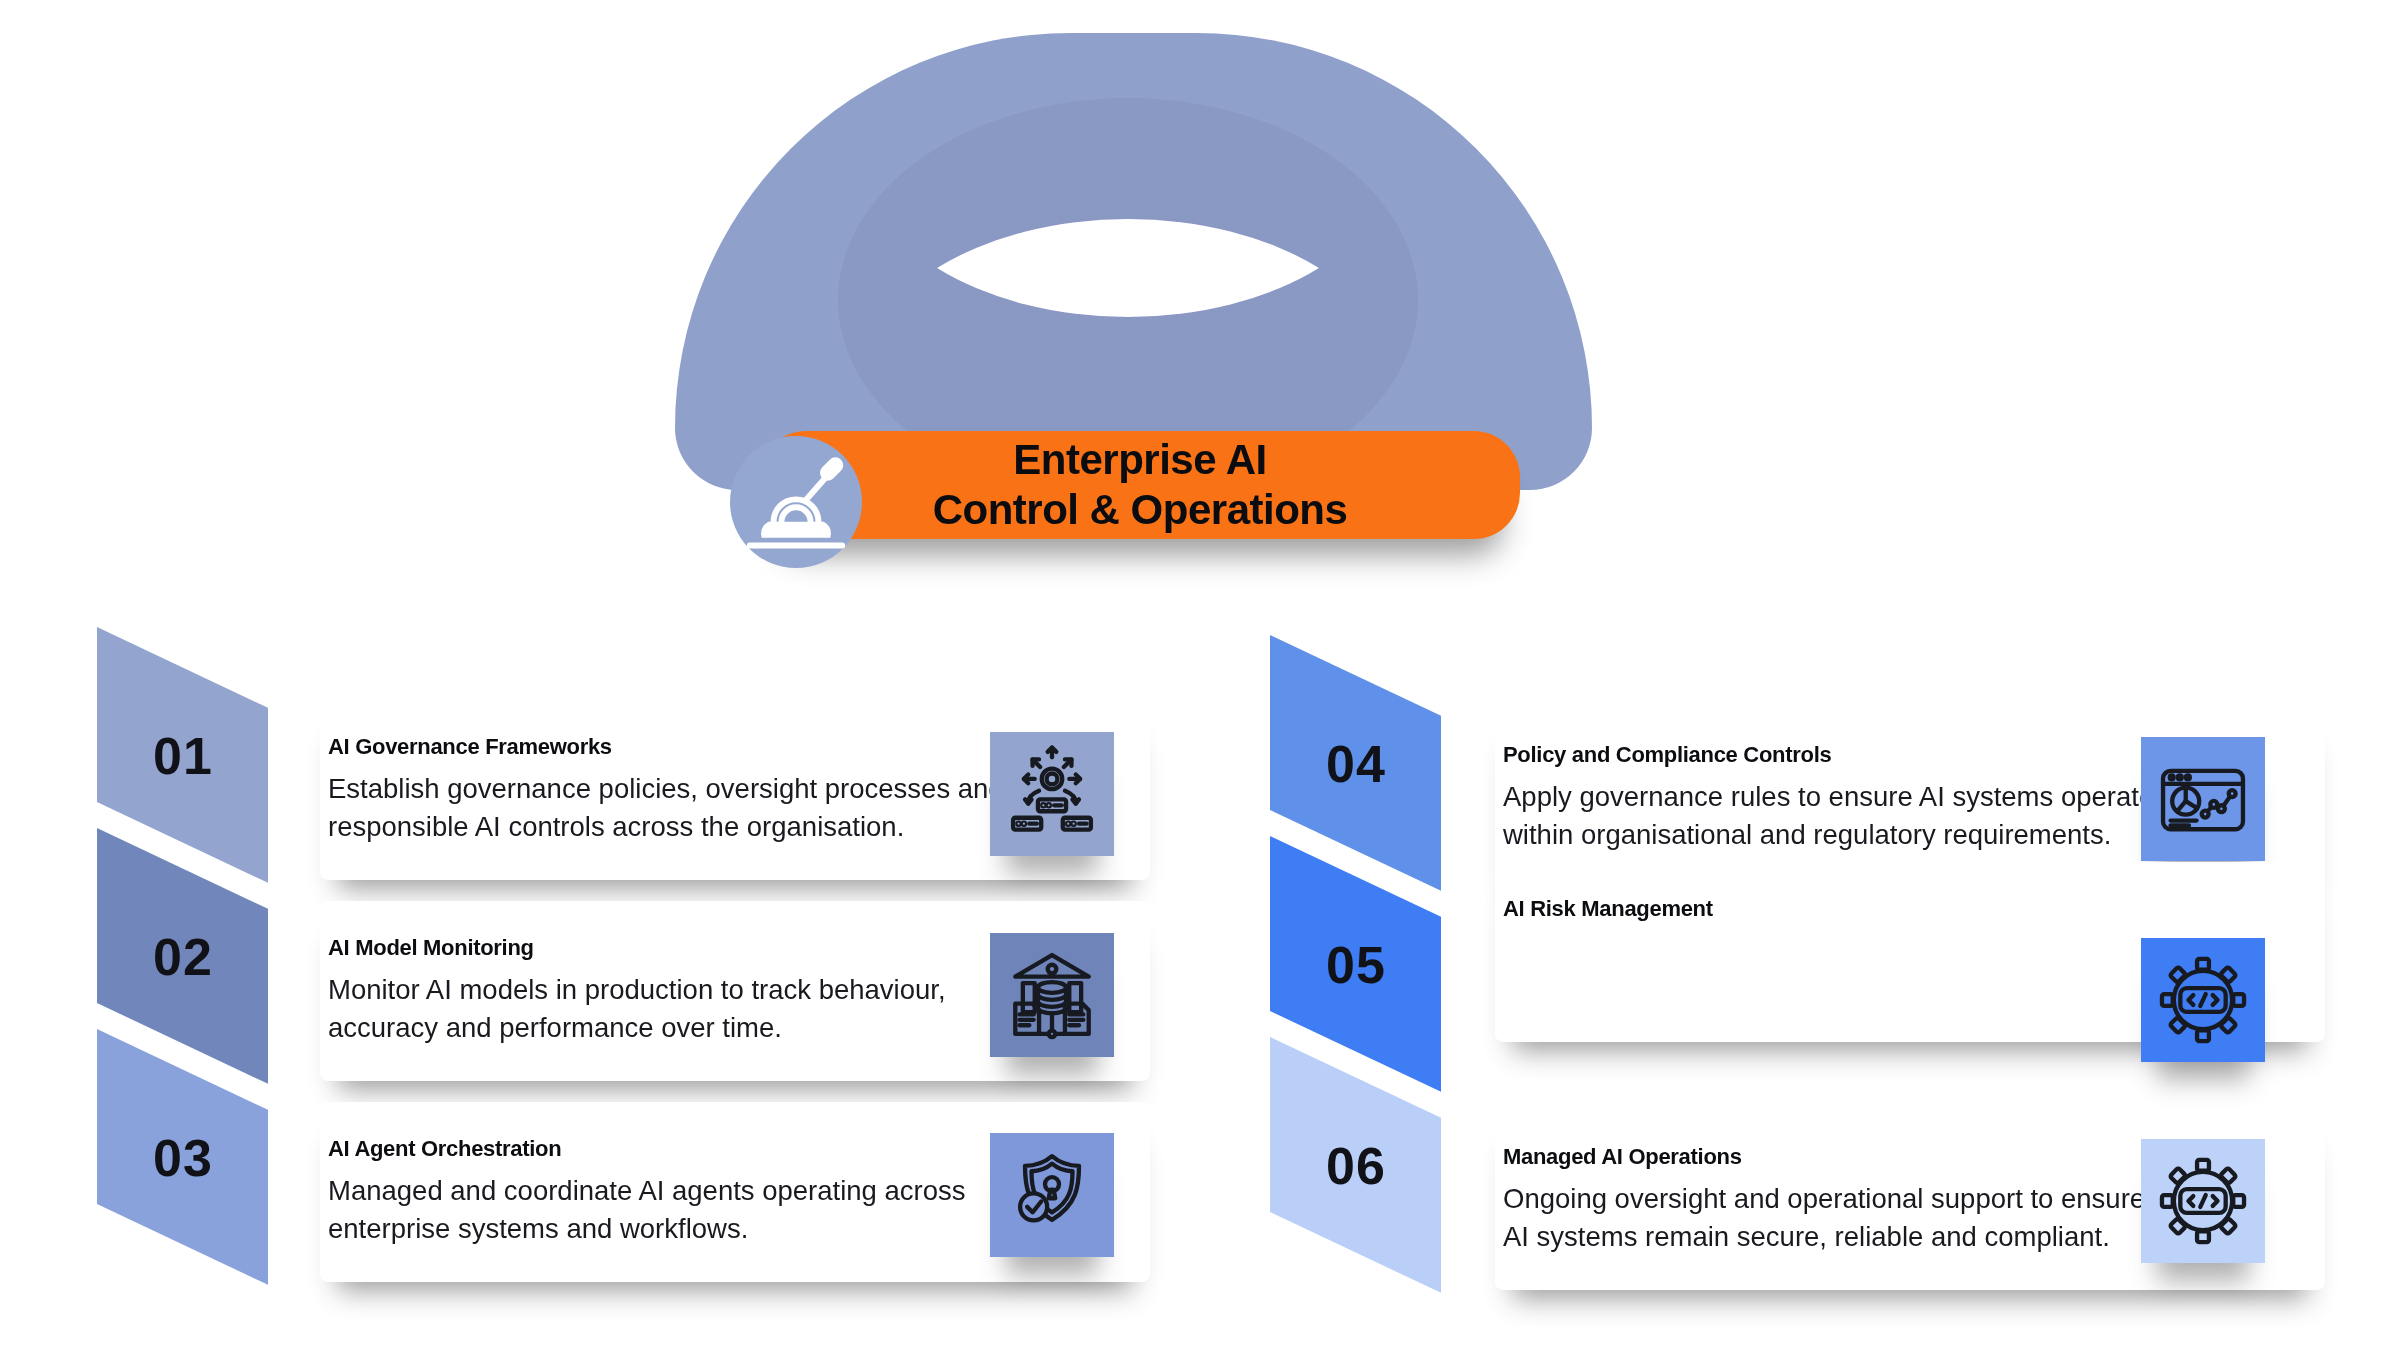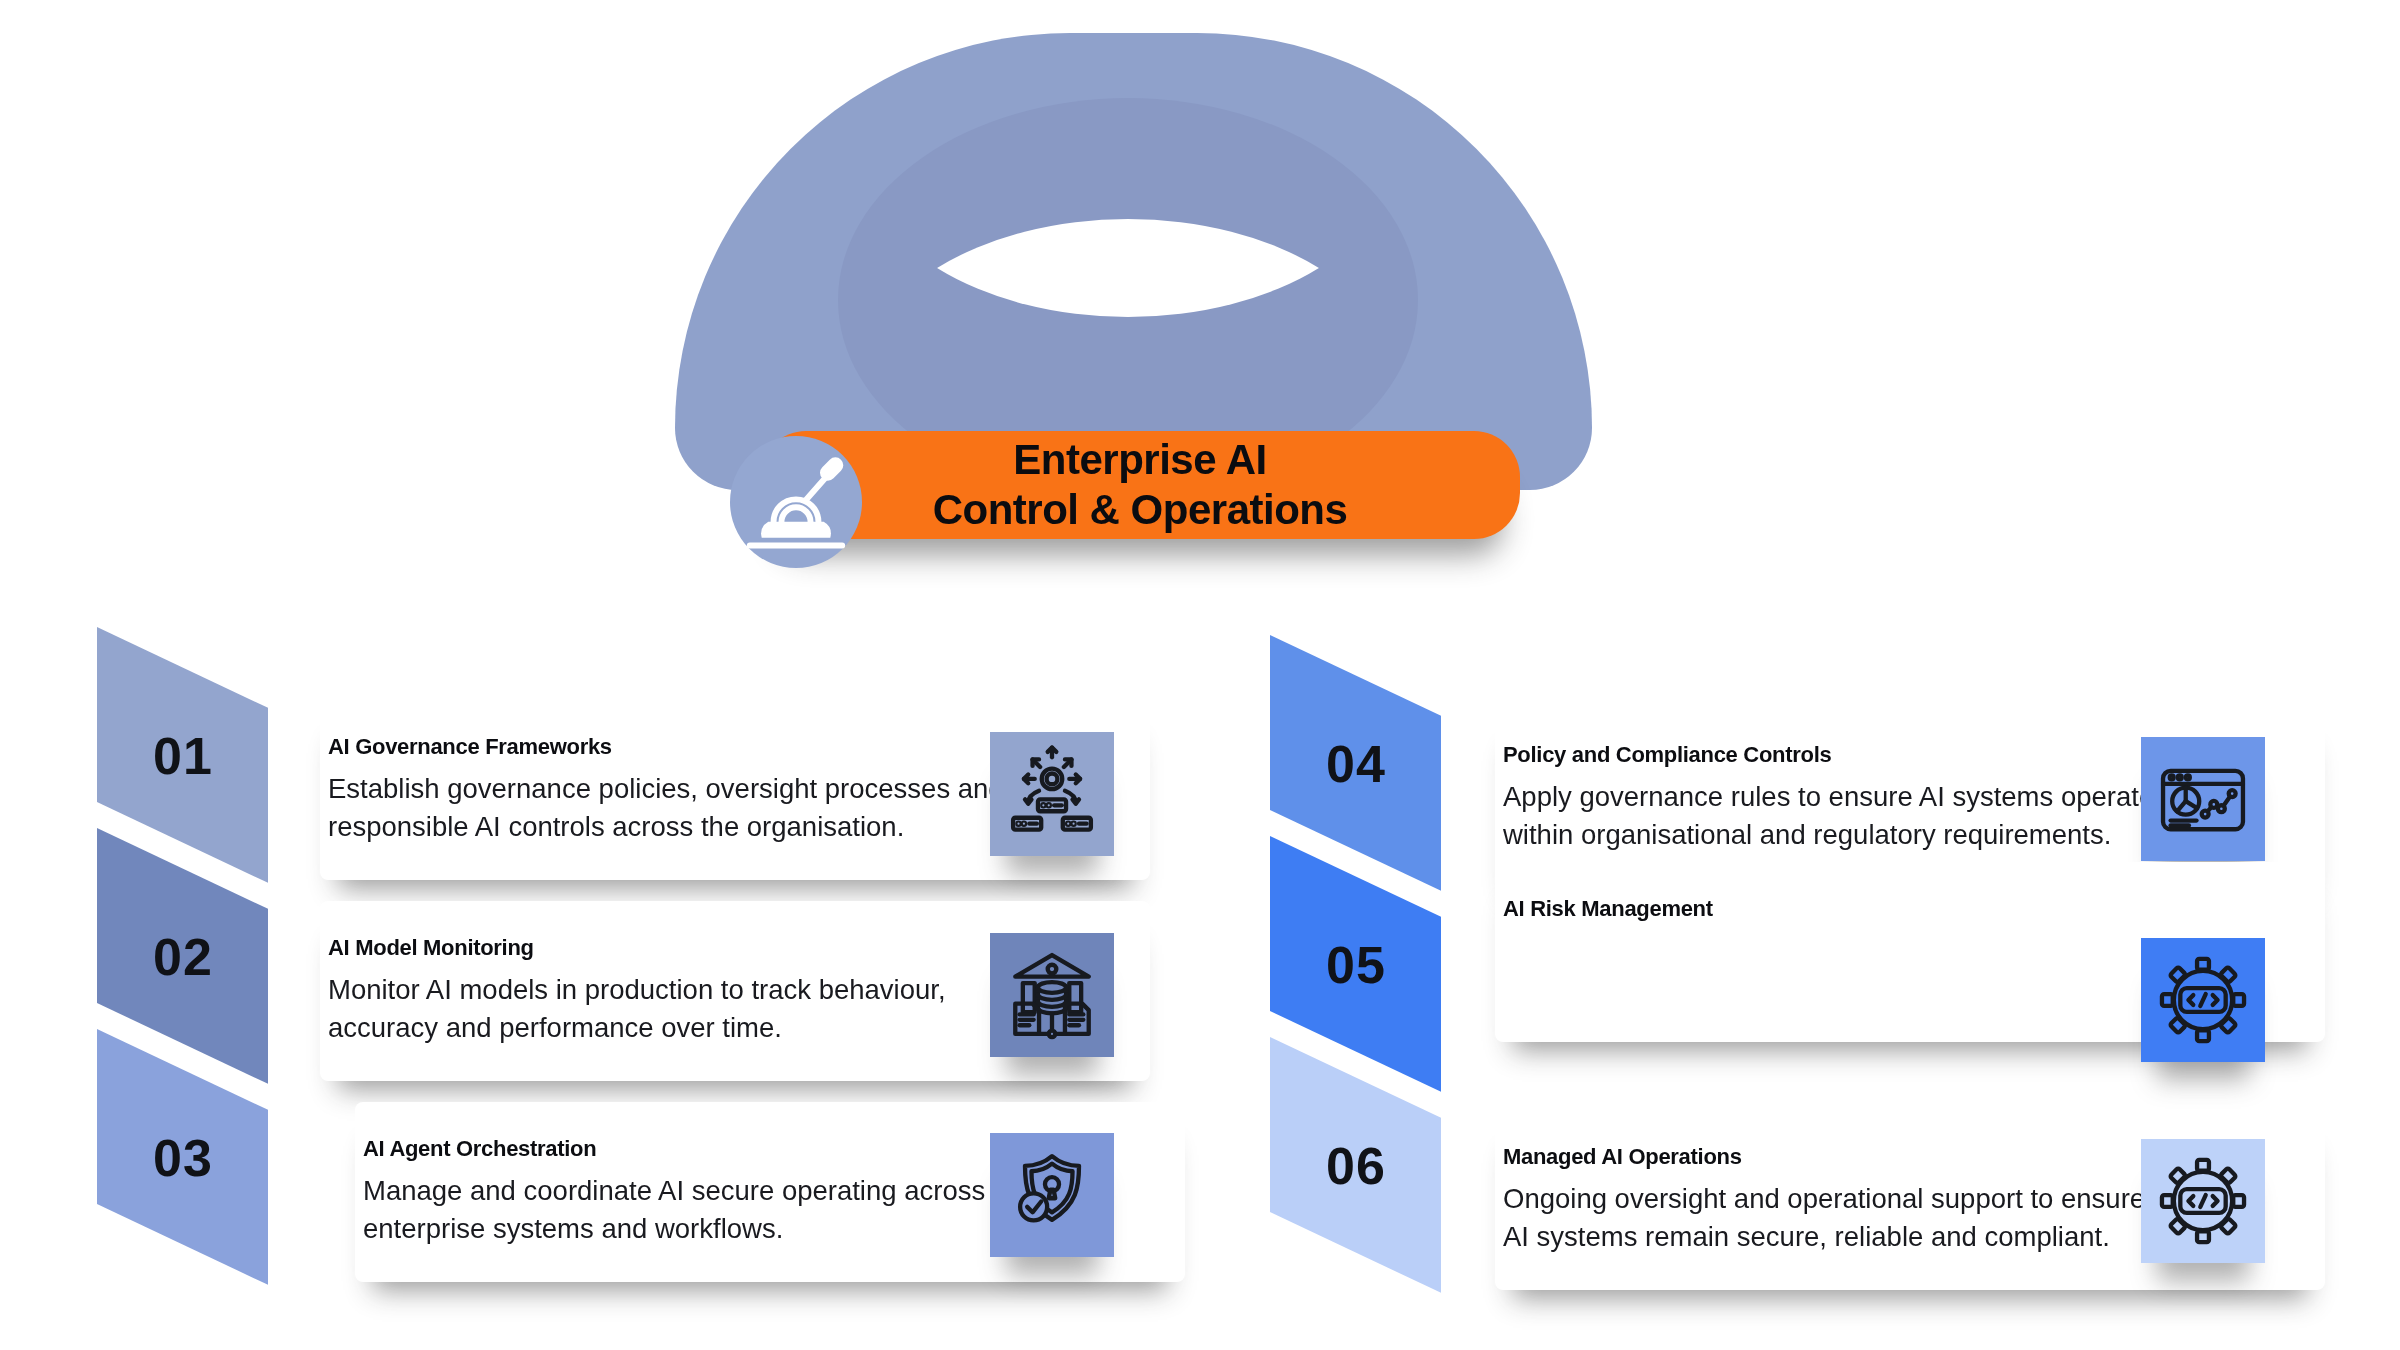--- a/index.html
+++ b/index.html
@@ -166,23 +166,23 @@
         <line class="stroke" x1="38" y1="86" x2="46" y2="86"></line>
           <line class="stroke" x1="54" y1="86" x2="62" y2="86"></line>
       </svg>
     </div>
   </div>
 
   <div>
     <div class="badge" style="left: 97px; top: 1029px; background: rgb(138, 162, 220);">
       <span class="num">03</span>
     </div>
-    <div class="card" style="left:320px;top:1102px;margin-left:35px;">
+    <div class="card" style="left:320px;top:1102px;">
       <h3>AI Agent Orchestration</h3>
-      <p>Manage and coordinate AI secure operating across
+      <p>Managed and coordinate AI agents operating across
 enterprise systems and workflows.</p>
     </div>
     <div class="icon-box" style="left: 990px; top: 1133px; background: rgb(127, 152, 217); --ibg: #7F98D9;">
       <svg viewBox="0 0 100 100">
         <path class="stroke" d="M50 14 C57 20 66 23 75 23 C75 42 73 59 50 73 C27 59 25 42 25 23 C34 23 43 20 50 14 Z"></path>
         <path class="stroke" d="M50 21 C56 26 63 28 69 28 C69 43 67 56 50 66 C33 56 31 43 31 28 C37 28 44 26 50 21 Z"></path>
         <circle class="stroke" cx="50" cy="40" r="6.5"></circle>
         <path class="stroke" d="M47 53 L53 53 L51.5 45 L48.5 45 Z"></path>
         <circle class="fillbg" cx="33" cy="61" r="12.5"></circle>
         <polyline class="stroke" points="27,61 32,66 40,56"></polyline>

